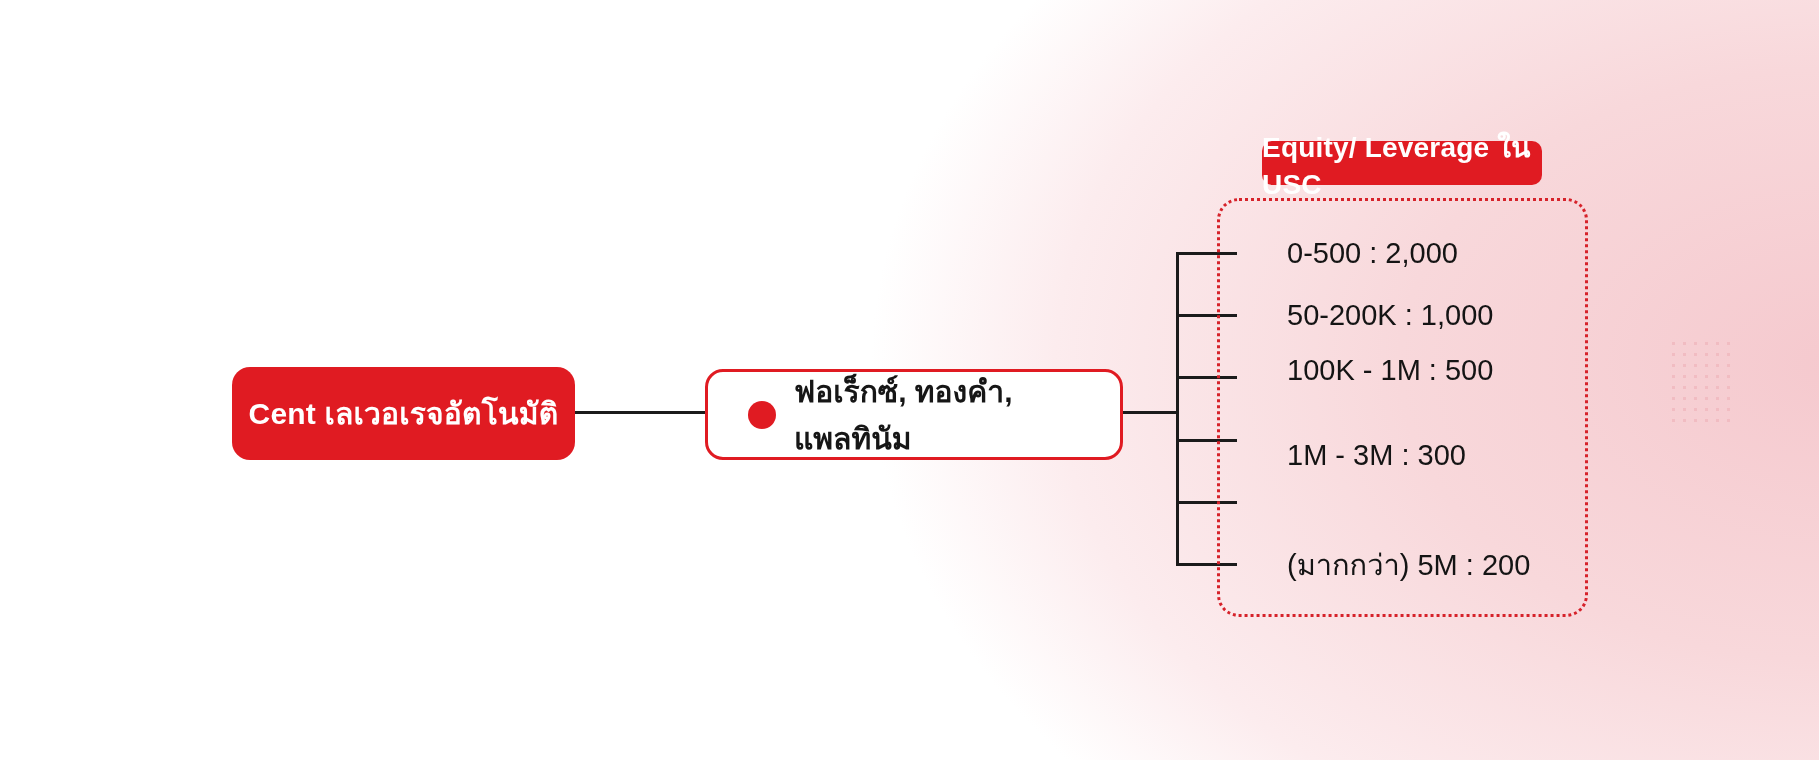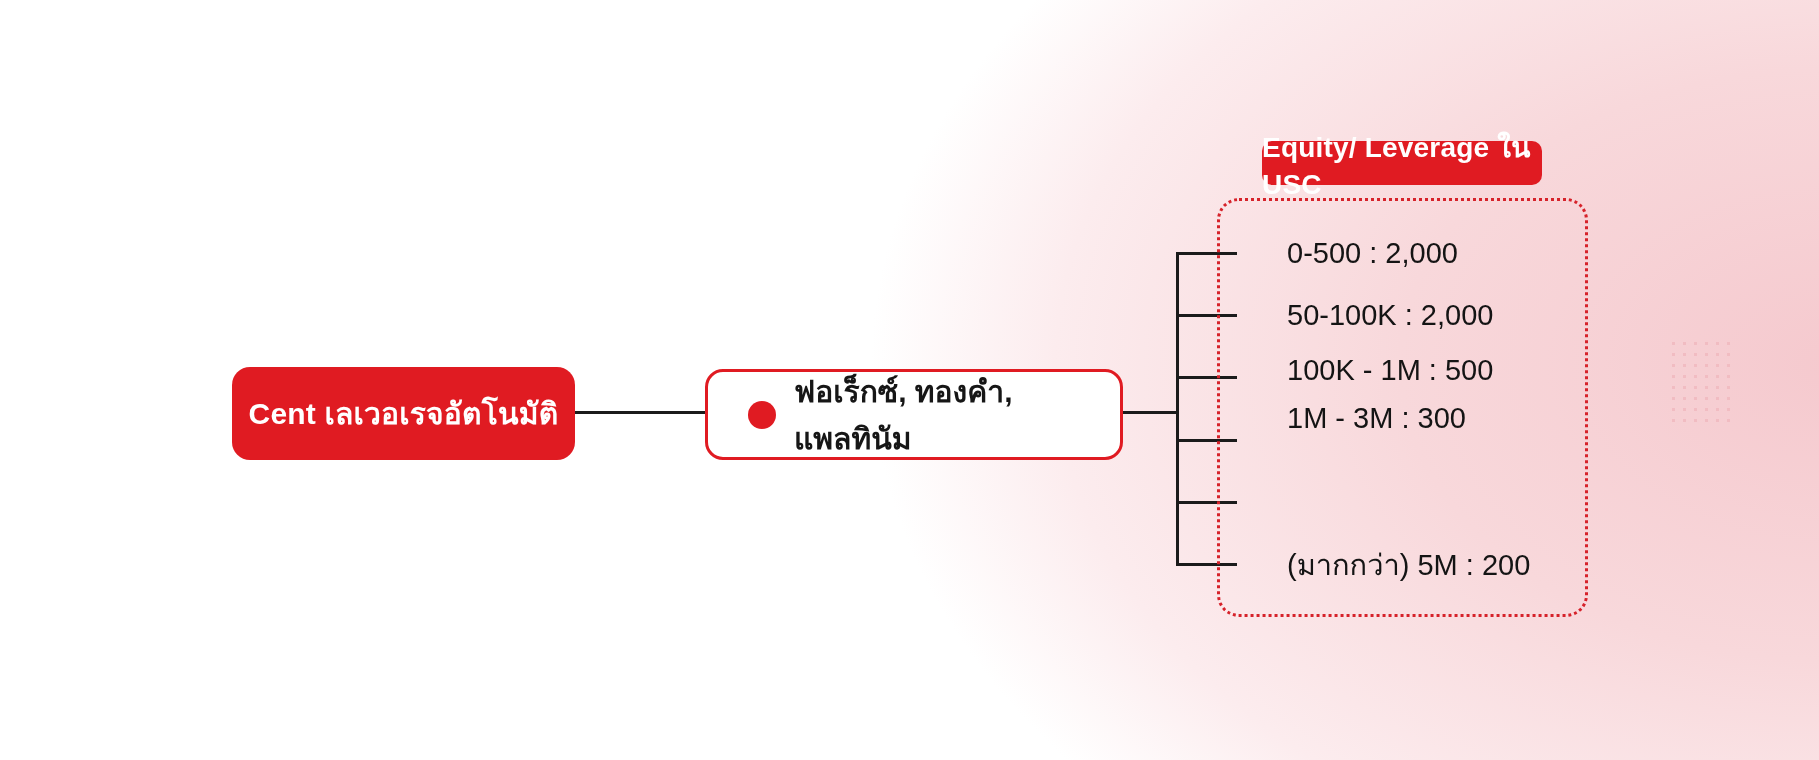--- a/index.html
+++ b/index.html
@@ -75,21 +75,21 @@
   }
 
   
   .tier{
     position:absolute;left:1247px;width:330px;height:40px;
     line-height:40px;font-size:29px;font-weight:400;color:var(--ink);
     white-space:nowrap;
     margin-left:40px;
   }
   .tier.t1{top:233px;} .tier.t2{top:295px;} .tier.t3{top:350px;}
-  .tier.t4{top:398px;} .tier.t5{top:482px;} .tier.t6{top:545px;}
+  .tier.t4{top:435px;} .tier.t5{top:482px;} .tier.t6{top:545px;}
 </style>
 </head>
 <body>
 
 <div class="canvas">
 
   <div class="dots-texture"></div>
 
   <div class="conn conn-root-asset"></div>
   <div class="conn conn-asset-trunk"></div>
@@ -110,18 +110,18 @@
     <span>ฟอเร็กซ์, ทองคำ, แพลทินัม</span>
   </div>
 
   <div class="panel"></div>
 
   <div class="badge">
     <span>Equity/ Leverage ใน USC</span>
   </div>
 
   <div class="tier t1">0-500 : 2,000</div>
-  <div class="tier t2">50-100K : 2,000</div>
+  <div class="tier t2">50-200K : 1,000</div>
   <div class="tier t3">100K - 1M : 500</div>
   <div class="tier t4">1M - 3M : 300</div>
   <div class="tier t6">(มากกว่า) 5M : 200</div>
 
 </div>
 
 </body></html>

